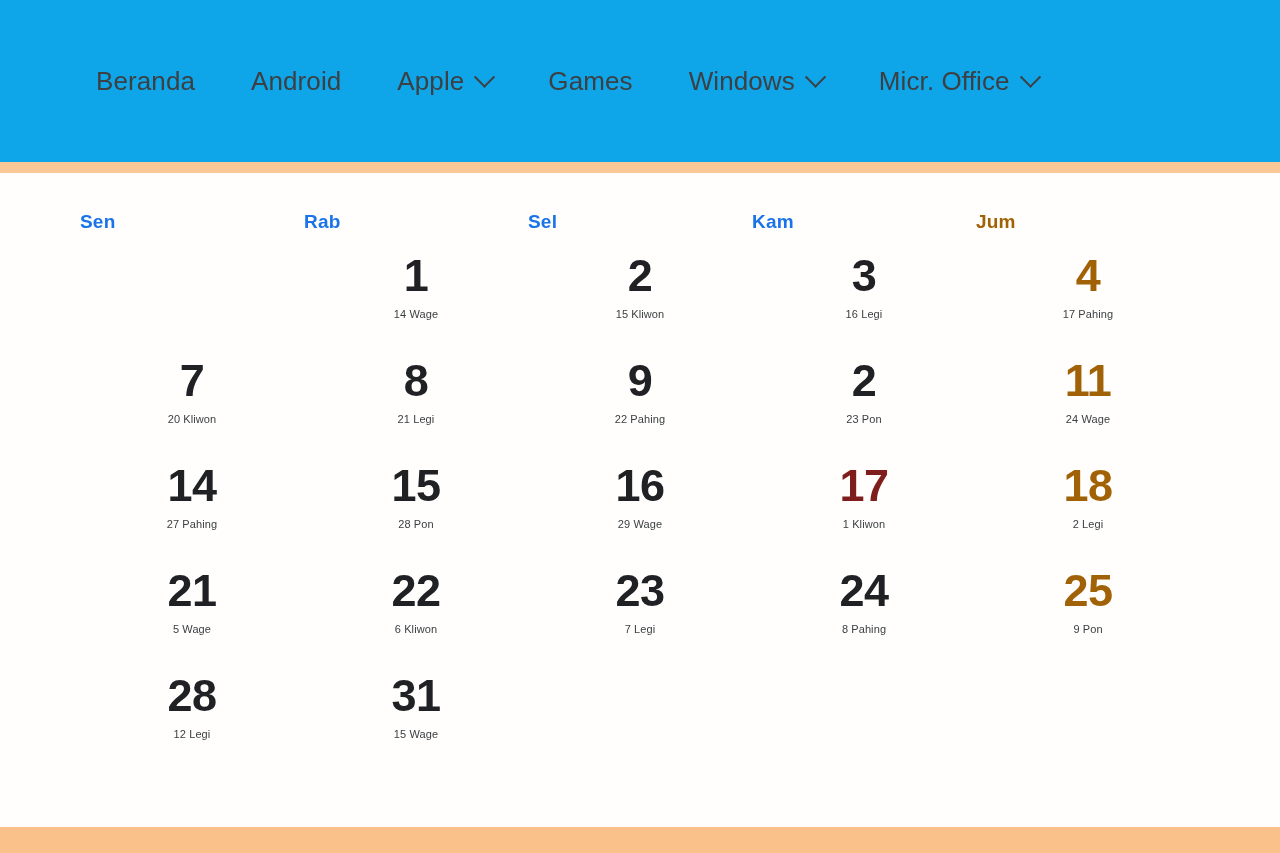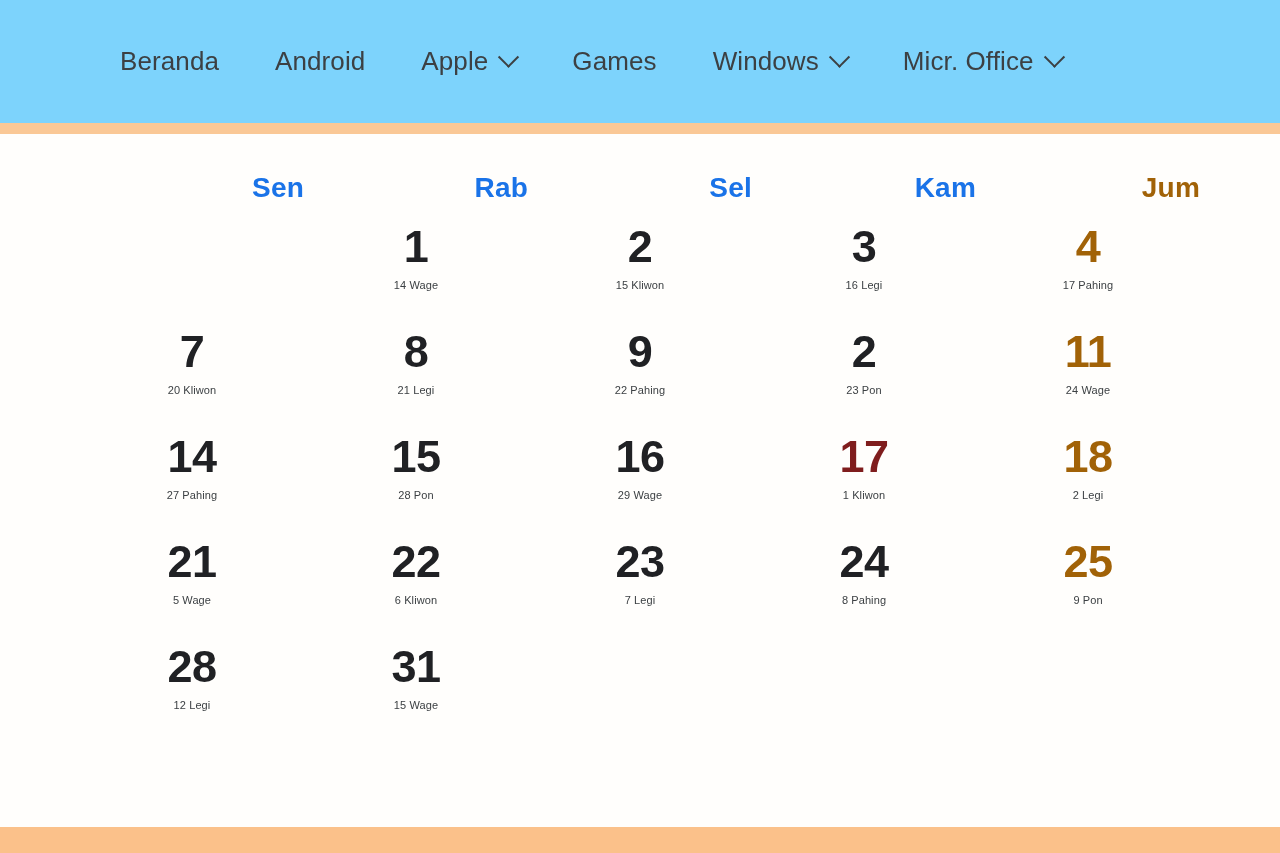--- a/index.html
+++ b/index.html
@@ -19,25 +19,25 @@
   #page {
     position: absolute;
     inset: 0;
     background: #fffefd;
     display: flex;
     flex-direction: column;
   }
 
   
   #navbar {
-    height: 123px;
-    background: #7dd3fc;
+    height: 162px;
+    background: #0ea5e9;
     display: flex;
     align-items: center;
-    padding-left: 120px;
+    padding-left: 96px;
     box-sizing: border-box;
   }
   .nav-item {
     display: flex;
     align-items: center;
     gap: 13px;
     margin-right: 56px;
     cursor: pointer;
     white-space: nowrap;
   }
@@ -80,22 +80,22 @@
     padding: 0 80px;
     box-sizing: border-box;
   }
   #calendar-grid {
     width: 1120px;
     margin: 0 auto;
     display: grid;
     grid-template-columns: repeat(5, 1fr);
   }
   .dow {
-    text-align: right;
-    font-size: 28px;
+    text-align: left;
+    font-size: 19px;
     font-weight: 700;
     padding-top: 38px;
     padding-bottom: 8px;
     letter-spacing: .2px;
   }
   .cell {
     height: 105px;
     text-align: center;
     padding-top: 12px;
     box-sizing: border-box;

